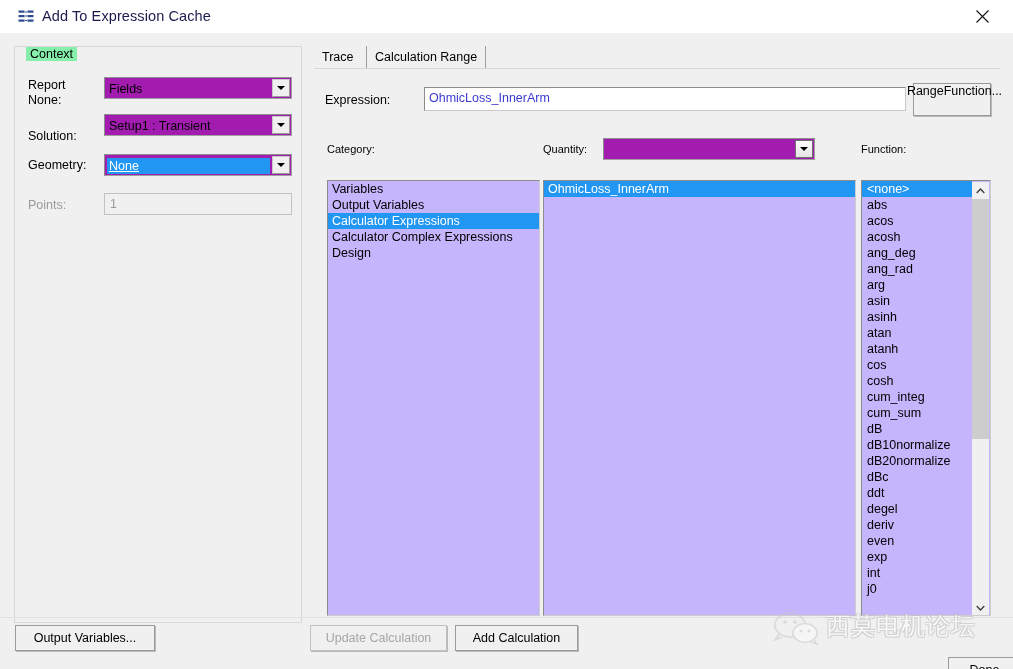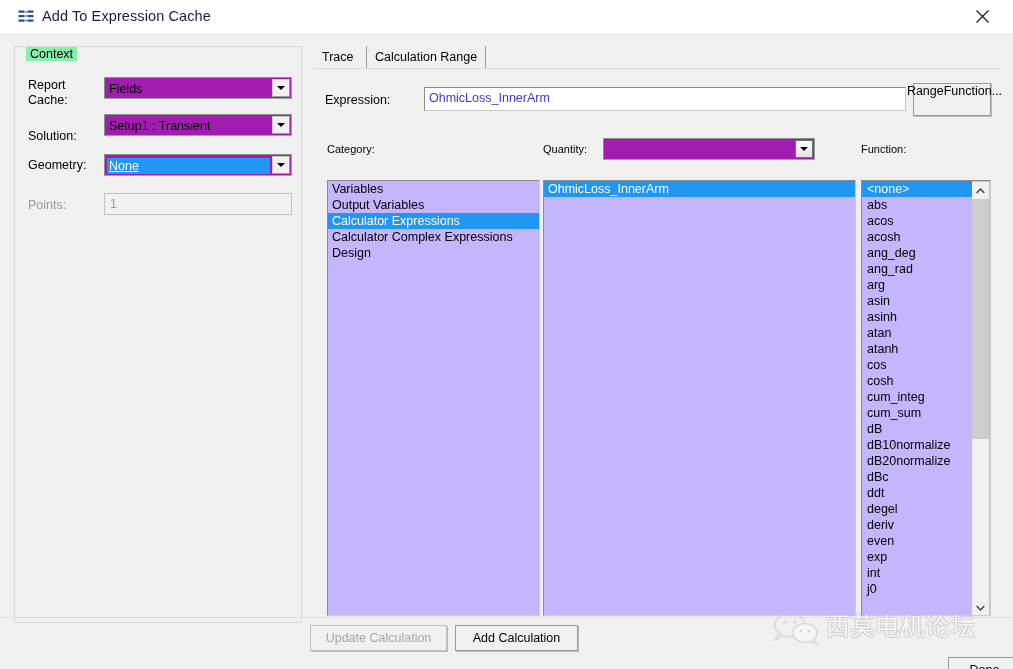--- a/index.html
+++ b/index.html
@@ -346,21 +346,21 @@
     </div>
   </div>
 
   <div class="dlgbody">
 
     <div class="groupbox"></div>
     <div class="groupbox-title">Context</div>
 
     <div class="field-label" style="left:28px; top:45px; width:70px;">
       <div>Report</div>
-      <div>Cache:</div>
+      <div>None:</div>
     </div>
     <div class="combo" style="left:104px; top:44px; width:188px;">
       <div class="val">Fields</div>
       <div class="arrowbtn">
         <span class="caret-down"></span>
       </div>
     </div>
 
     <div class="field-label" style="left:28px; top:85px;margin-top:11px;">Solution:</div>
     <div class="combo" style="left:104px; top:81px; width:188px;">
@@ -458,20 +458,21 @@
         <div class="arrow" style="bottom:0;">
           <svg width="9" height="6" viewBox="0 0 9 6">
               <path d="M0.7 1 L4.5 5 L8.3 1" stroke="#3a3a3a" stroke-width="1.3" fill="none"></path>
             </svg>
         </div>
       </div>
     </div>
 
     <div class="footer-sep"></div>
 
+    <div class="btn" style="left:15px; top:592px; width:140px; height:26px;">Output Variables...</div>
     <div class="btn disabled" style="left:310px; top:592px; width:137px; height:26px;">Update Calculation</div>
     <div class="btn" style="left:455px; top:592px; width:123px; height:26px;">Add Calculation</div>
 
     <div class="done-btn">Done</div>
   </div>
 
   <div class="watermark">
     <span class="wm-logo">
       <svg width="48" height="34" viewBox="0 0 48 34">
         <ellipse cx="18" cy="13" rx="15" ry="12" fill="none" stroke="#c9c9c9" stroke-width="1.6"></ellipse>

